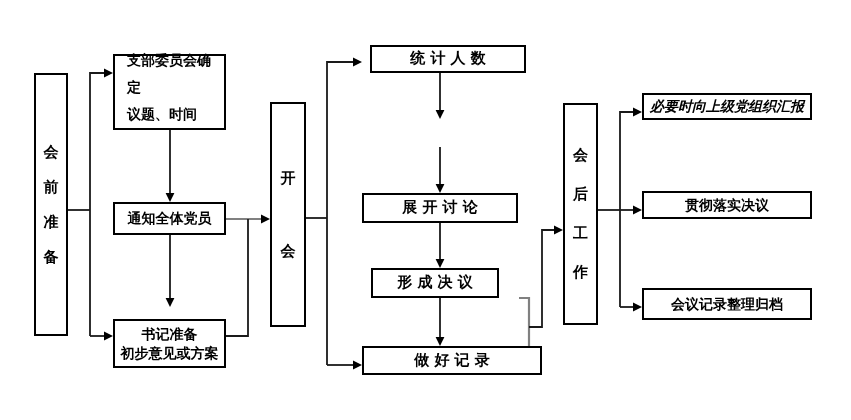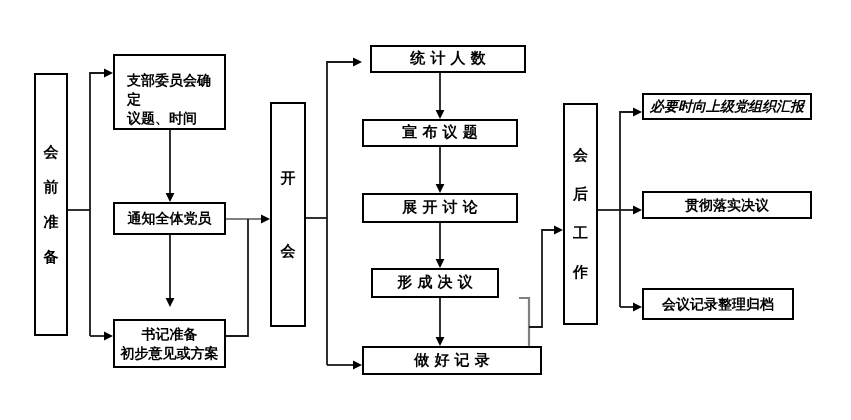--- a/index.html
+++ b/index.html
@@ -45,25 +45,25 @@
   
   .step {
     font-size: 14px;
     white-space: pre-line;
   }
   .step-wide {
     font-size: 15px;
     white-space: pre;
   }
   .node.b1 {
-    align-items: flex-start;
+    align-items: flex-end;
     justify-content: flex-start;
     text-align: left;
     padding: 15px 4px 0 12px;
-    line-height: 19px;
+    line-height: 27px;
   }
   .node.b3 { line-height: 19px; }
   .node.r  { font-size: 14px; }
 </style>
 </head>
 <body>
 
 <div id="stage">
 
   <svg id="wires" width="851" height="420" viewBox="0 0 851 420">
@@ -161,23 +161,20 @@
 
   <div class="node b3 step" style="left:113px; top:307px; width:113px; height:49px;margin-top:12px;">
     <span>书记准备
 初步意见或方案</span>
   </div>
 
   <div class="node step-wide" style="left:370px; top:45px; width:156px; height:28px;">
     <span>统 计 人 数</span>
   </div>
 
-  <div class="node step-wide" style="left:362px; top:119px; width:156px; height:28px;">
-    <span>宣 布 议 题</span>
-  </div>
 
   <div class="node step-wide" style="left:362px; top:193px; width:156px; height:30px;">
     <span>展 开 讨 论</span>
   </div>
 
   <div class="node step-wide" style="left:371px; top:268px; width:128px; height:30px;">
     <span>形 成 决 议</span>
   </div>
 
   <div class="node step-wide" style="left:362px; top:346px; width:180px; height:29px;">
@@ -185,17 +182,17 @@
   </div>
 
   <div class="node r" style="left:642px; top:93px; width:170px; height:27px;font-style:italic;">
     <span>必要时向上级党组织汇报</span>
   </div>
 
   <div class="node r" style="left:642px; top:191px; width:170px; height:28px;">
     <span>贯彻落实决议</span>
   </div>
 
-  <div class="node r" style="left:642px; top:288px; width:152px; height:32px;text-align:right;">
+  <div class="node r" style="left:642px; top:288px; width:170px; height:32px;text-align:right;">
     <span>会议记录整理归档</span>
   </div>
 
 </div>
 
 </body></html>

